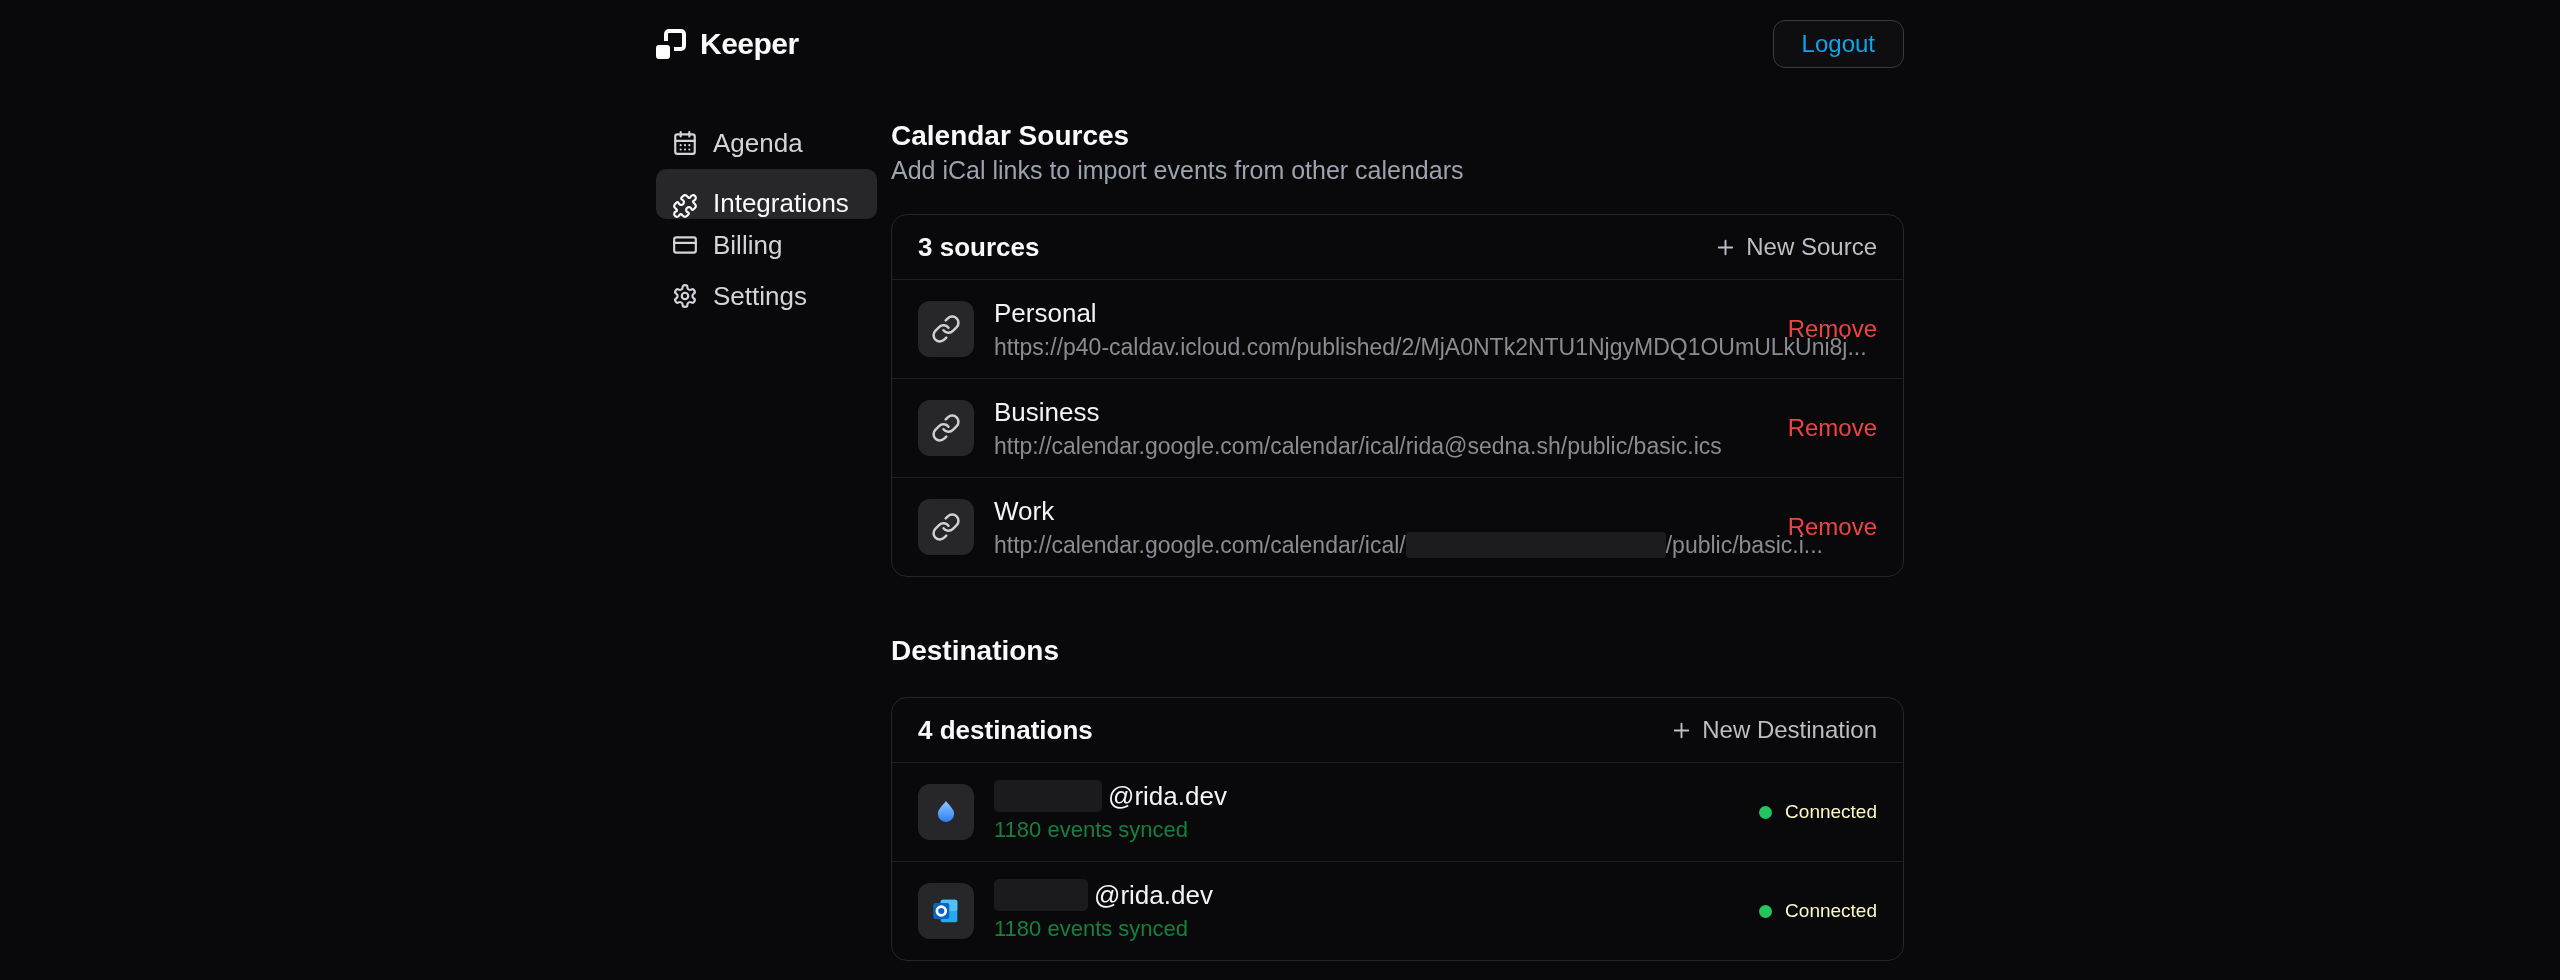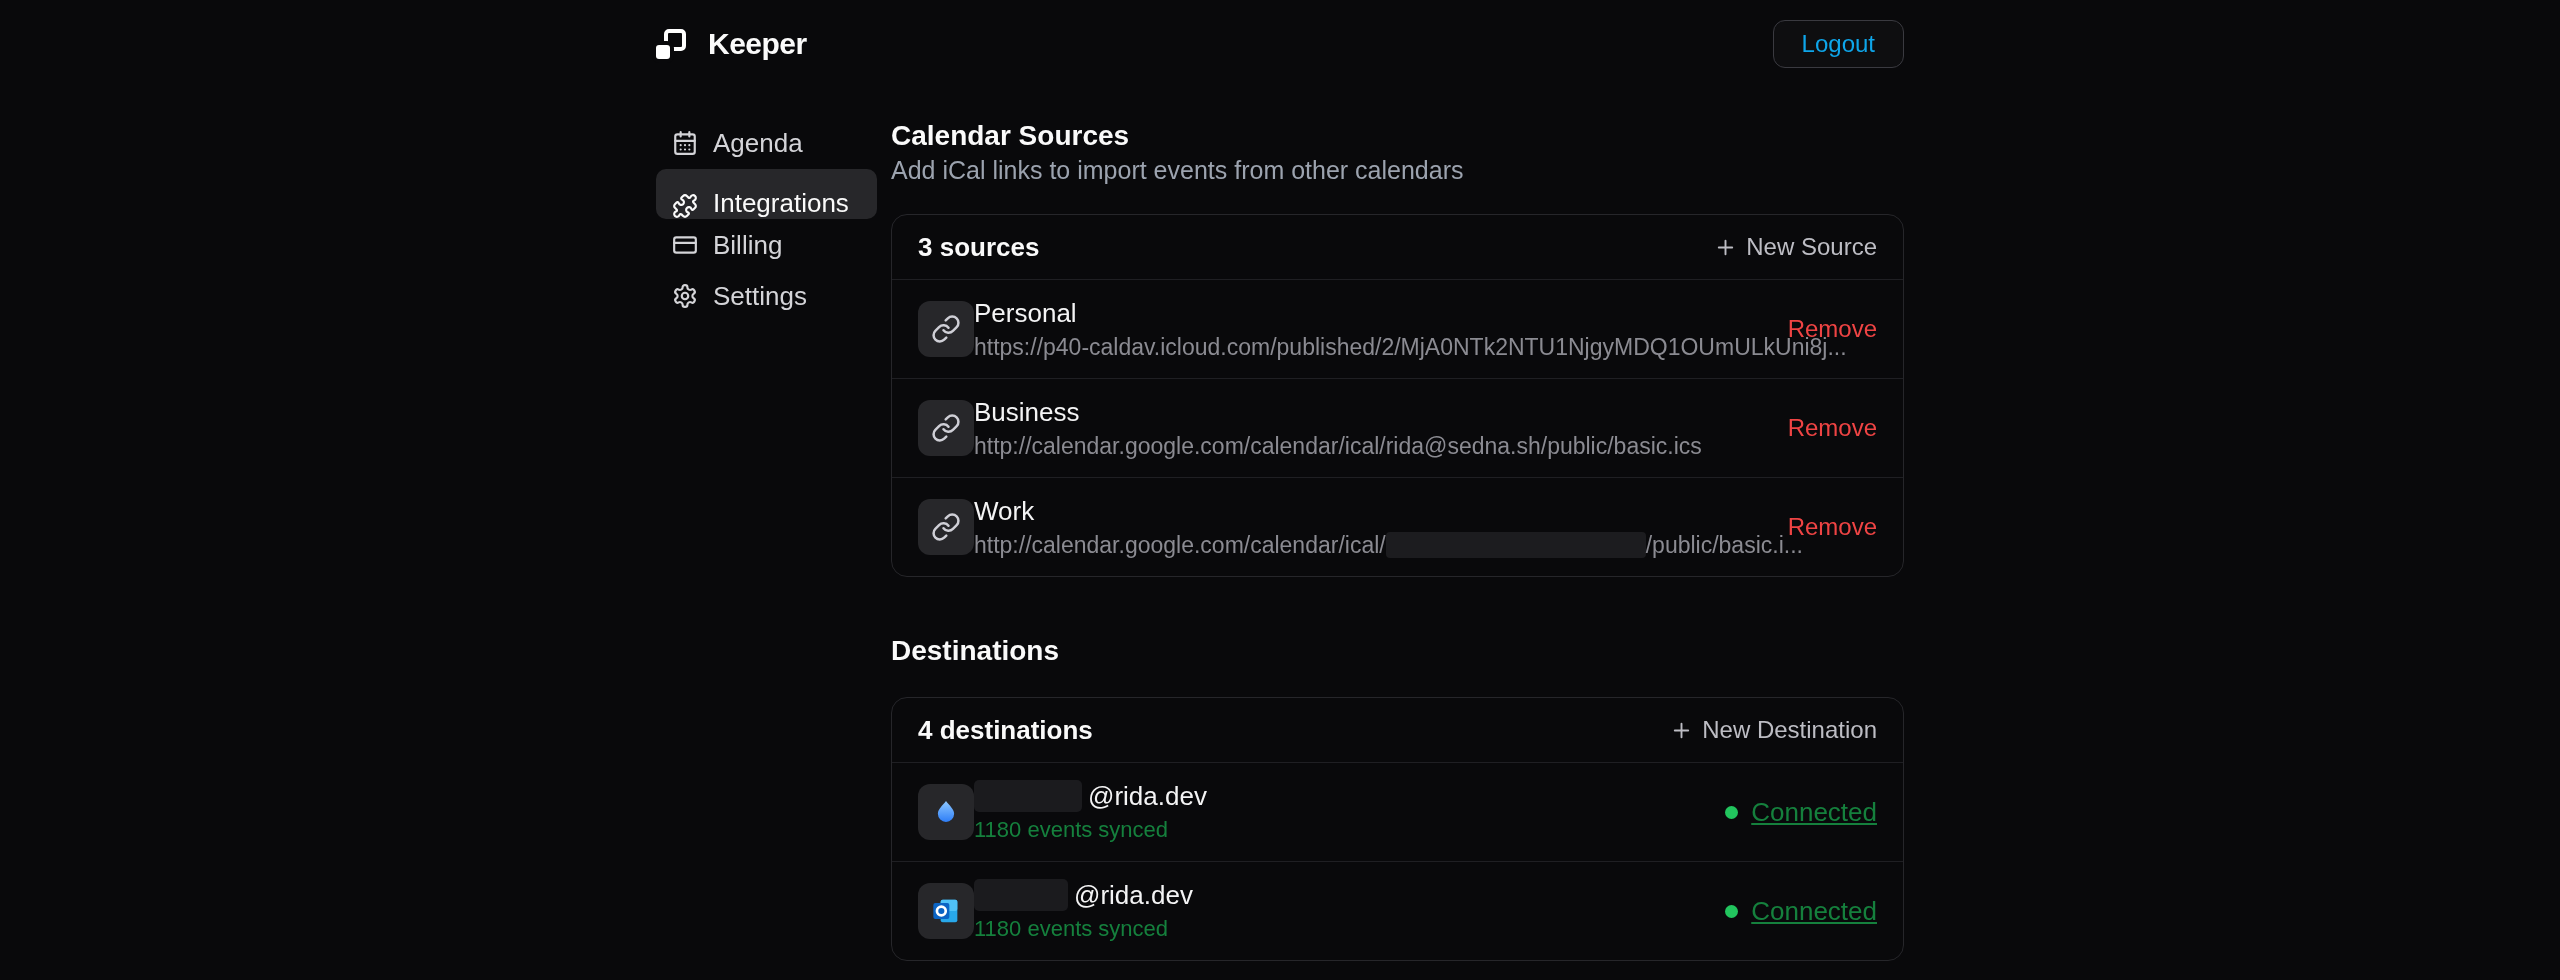--- a/index.html
+++ b/index.html
@@ -7,21 +7,21 @@
   body {
     background:#09090b;
     color:#fafafa;
     font-family:"Liberation Sans","DejaVu Sans",sans-serif;
     -webkit-font-smoothing:antialiased;
   }
   .container { width:1248px; margin:0 auto; }
 
   
   .topbar { display:flex; align-items:center; justify-content:space-between; padding-top:20px; height:68px; }
-  .brand { display:flex; align-items:center; gap:22px; }
+  .brand { display:flex; align-items:center; gap:14px; }
   .logo { position:relative; width:30px; height:30px; flex:0 0 auto; }
   .lg-outline { position:absolute; top:0; right:0; width:22px; height:22px; border:4px solid #fff; border-radius:5px; }
   .lg-fill { position:absolute; bottom:0; left:0; width:14px; height:14px; background:#fff; border-radius:3px; box-shadow:0 0 0 4px #09090b; }
   .brand-name { font-size:30px; font-weight:700; letter-spacing:-0.5px; }
   .logout-btn {
     background:#0e0e10; color:#0ea5e9; border:1px solid #3a3a40; border-radius:12px;
     height:48px; padding:0 28px; font-size:24px; font-family:inherit; cursor:pointer;
   }
 
   
@@ -46,34 +46,34 @@
   .card-count { font-size:26px; font-weight:600; }
   .new-btn { display:flex; align-items:center; gap:9px; font-size:24px; color:#bdbdc4; cursor:pointer; background:none; border:none; font-family:inherit; }
   .new-btn svg { width:23px; height:23px; }
 
   .row { display:flex; align-items:center; padding:17px 26px; min-height:90px; }
   .tile {
     width:56px; height:56px; border-radius:12px; background:#27272a;
     display:flex; align-items:center; justify-content:center; flex:0 0 auto;
   }
   .tile svg.link { width:30px; height:30px; color:#cfcfd6; }
-  .row-info { min-width:0; }
+  .row-info { margin-left:20px; min-width:0; }
   .row-name { font-size:26px; font-weight:500; color:#f4f4f5; line-height:32px; display:flex; align-items:center; }
   .row-url { font-size:23px; color:#8b8b92; line-height:28px; margin-top:4px; white-space:nowrap; }
   .row-sub { font-size:22px; color:#15803d; line-height:28px; margin-top:4px; }
   .remove-link { margin-left:auto; font-size:24px; color:#ef4444; cursor:pointer; flex:0 0 auto; }
 
   .redact-url { display:inline-block; width:260px; height:26px; background:#1c1c1f; border-radius:4px; vertical-align:-5px; }
   .redact-name { display:inline-block; height:32px; background:#1b1b1e; border-radius:5px; margin-right:6px; }
   .redact-name.w1 { width:108px; }
   .redact-name.w2 { width:94px; }
 
   .status { margin-left:auto; display:flex; align-items:center; gap:13px; flex:0 0 auto; }
   .status-dot { width:13px; height:13px; border-radius:50%; background:#22c55e; }
-  .status-text { font-size:26px; color:#15803d;text-decoration:underline; }
+  .status-text { font-size:19px; color:#fef9c3; }
 </style>
 </head>
 <body>
 
 <div class="container">
 
   <div class="topbar">
     <div class="brand">
       <span class="logo">
         <span class="lg-outline"></span>

